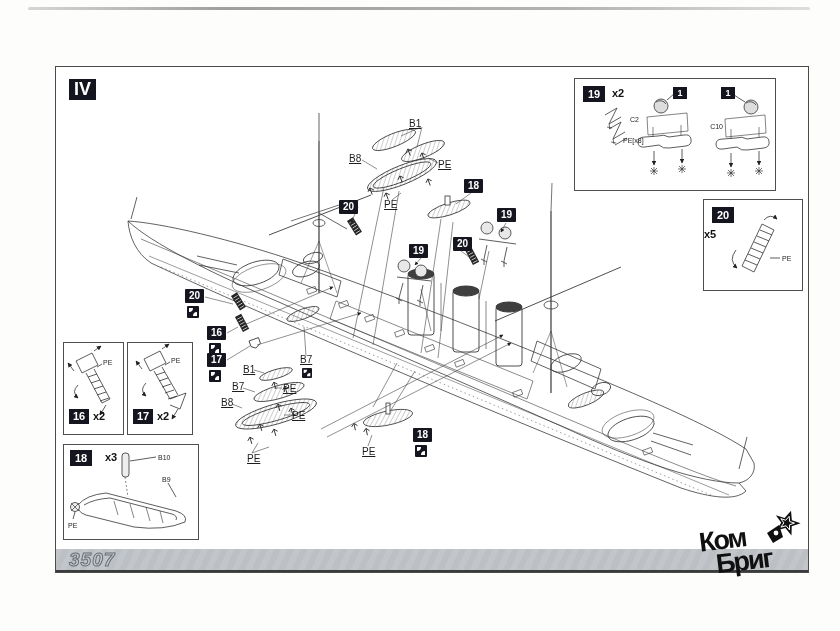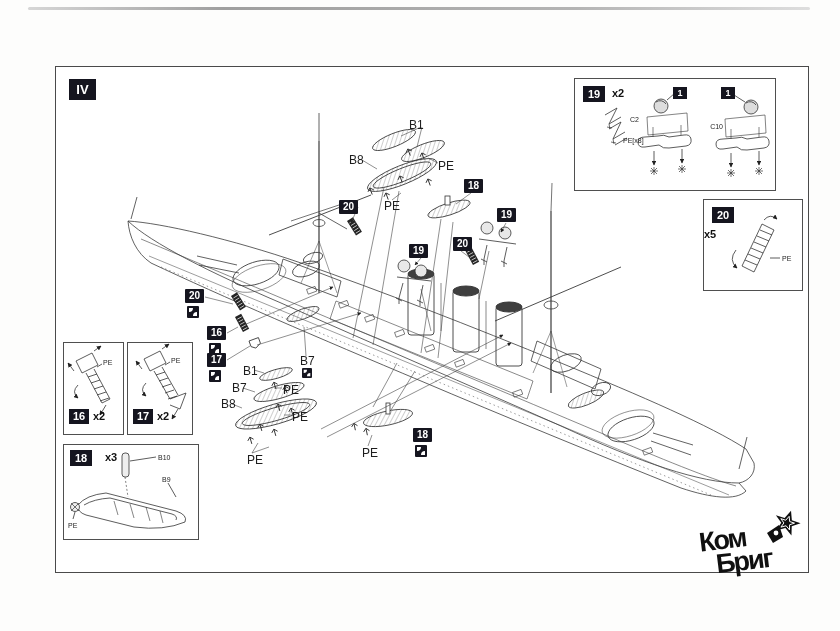--- a/index.html
+++ b/index.html
@@ -3,23 +3,23 @@
 <meta charset="utf-8">
 <style>
   html,body{margin:0;padding:0;background:#ffffff;}
   .canvas{position:relative;width:840px;height:631px;background:#fdfdfc;overflow:hidden;
           font-family:"Liberation Sans",sans-serif;color:#222;}
   .scan-line{position:absolute;left:28px;top:7px;width:782px;height:3px;border-radius:2px;
              background:linear-gradient(to right,#cfcfcf,#8e8e8e 25%,#a7a7a7 70%,#d8d8d8);opacity:.85;}
   .frame{position:absolute;left:55px;top:66px;width:752px;height:505px;border:1px solid #4a4a4a;background:#fff;}
   .art{position:absolute;left:0;top:0;}
   .badge{position:absolute;background:#15151f;color:#fff;font-weight:bold;text-align:center;z-index:5;}
-  .step{left:13px;top:12px;width:27px;height:21px;font-size:13px;line-height:21px;}
+  .step{left:13px;top:12px;width:27px;height:21px;font-size:18px;line-height:21px;}
   .co{height:14px;min-width:13px;padding:0 3px;font-size:10px;line-height:14px;border-radius:1px;}
-  .plabel{position:absolute;font-size:12px;color:#1d1d1d;z-index:5;white-space:nowrap;}
+  .plabel{position:absolute;font-size:10px;color:#1d1d1d;z-index:5;white-space:nowrap;text-decoration:underline;}
   .mi{position:absolute;width:12px;height:12px;z-index:5;}
   .dbox{position:absolute;border:1px solid #4f4f4f;background:#fff;z-index:3;}
   .dnum{position:absolute;background:#15151f;color:#fff;font-weight:bold;font-size:11px;
         text-align:center;z-index:4;}
   .qty{position:absolute;font-weight:bold;font-size:11px;color:#111;z-index:4;}
   .bar{position:absolute;left:0;right:0;bottom:0;height:21px;z-index:2;
        background:repeating-linear-gradient(115deg,#c2c6cb 0 6px,#bcc0c5 6px 12px);
        border-bottom:2px solid #3b3b3b;}
   .code{margin-left:13px;display:inline-block;font-weight:bold;font-style:italic;font-size:19px;
         line-height:21px;color:#c3c9cf;-webkit-text-stroke:1px #676d73;letter-spacing:1px;}
@@ -404,20 +404,23 @@
           <circle cx="11" cy="62" r="4.5" fill="#eee"></circle>
           <path d="M7,58 l8,8 M7,66 l8,-8" stroke-width="0.7"></path>
           <path d="M11,67 L9,74"></path>
         </g>
         <text x="94" y="15" font-size="7" fill="#1d1d1d">B10</text>
         <text x="98" y="37" font-size="7" fill="#1d1d1d">B9</text>
         <text x="4" y="83" font-size="7" fill="#1d1d1d">PE</text>
       </svg>
     </div>
 
+    <div class="bar">
+      <span class="code">3507</span>
+    </div>
   </div>
 
   <div class="logo">
     <svg class="logo-star" width="46" height="40">
       <g transform="translate(28,16) rotate(18)">
         <path d="M0,-13 L3.8,-4 L13,-4 L5.5,1.6 L8.1,10.5 L0,5.2 L-8.1,10.5 L-5.5,1.6 L-13,-4 L-3.8,-4 Z" fill="#101010"></path>
         <path d="M0,-7 L2.1,-2.2 L7.2,-2.2 L3,0.9 L4.5,5.8 L0,2.9 L-4.5,5.8 L-3,0.9 L-7.2,-2.2 L-2.1,-2.2 Z" fill="none" stroke="#fff" stroke-width="0.9"></path>
       </g>
       <path d="M8,26 L20,18 L24,30 L14,36 Z" fill="#101010"></path>
       <circle cx="17" cy="26" r="2.4" fill="#fff"></circle>

